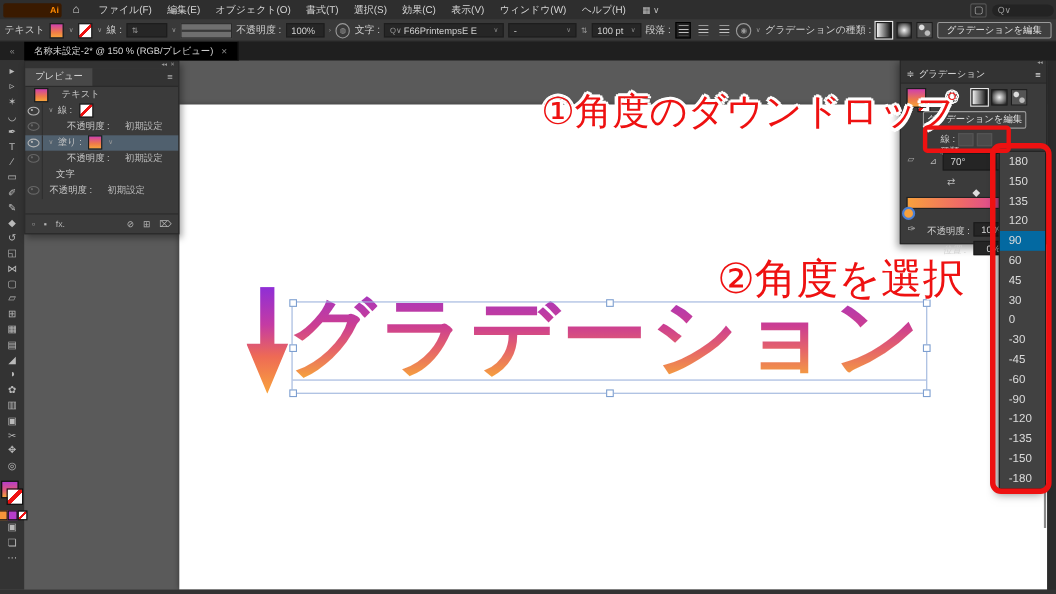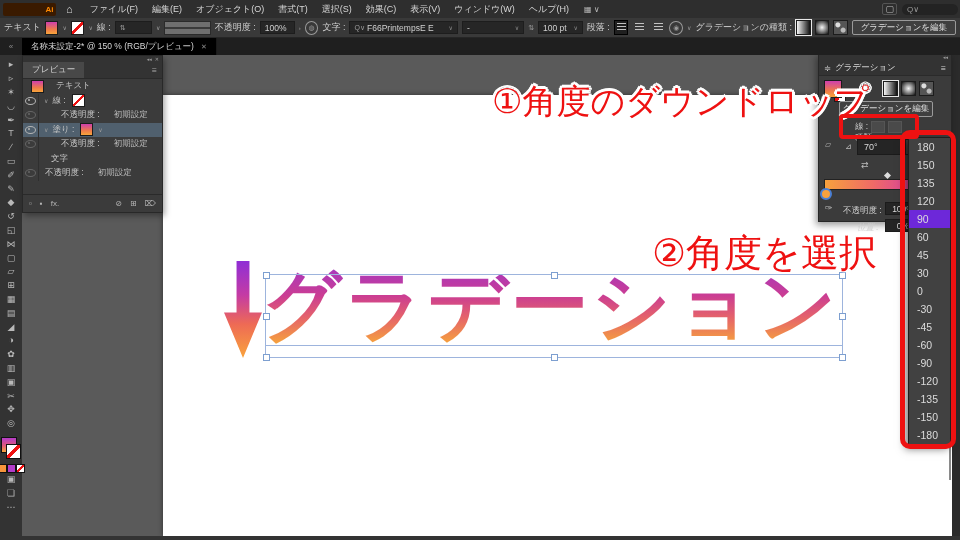--- a/index.html
+++ b/index.html
@@ -152,21 +152,21 @@
               justify-content:center;box-sizing:border-box;}
   .gp-loclabel{position:absolute;left:38px;top:146px;color:#cfcfcf;font-style:italic;}
   .gp-locfield{position:absolute;left:66px;top:143px;width:36px;height:13px;background:#252525;
                border:1px solid #1b1b1b;color:#d8d8d8;font-size:8.5px;display:flex;align-items:center;
                justify-content:center;box-sizing:border-box;}
 
   
   .dropdown{position:absolute;left:908px;top:137px;width:41px;background:#414141;
             border:1px solid #1f1f1f;z-index:18;box-shadow:-3px 4px 8px rgba(0,0,0,.5);}
   .dd-item{height:18px;line-height:18px;padding-left:8px;font-size:10.5px;color:#dcdcdc;}
-  .dd-item.sel{background:#6d28d9;}
+  .dd-item.sel{background:#0369a1;}
 
   
   .dock{position:absolute;left:952px;top:38px;width:8px;height:502px;background:#2b2b2b;z-index:14;}
   .vscroll{position:absolute;left:949px;top:100px;width:2px;height:380px;background:#8a8a8a;z-index:14;}
   .bottombar{position:absolute;left:0;top:536px;width:960px;height:4px;background:#333;z-index:14;}
 
   
   .ann1{position:absolute;left:492px;top:79px;font-size:34px;color:#ee1111;z-index:30;white-space:nowrap;
         text-shadow:-2px -2px 0 #fff,2px -2px 0 #fff,-2px 2px 0 #fff,2px 2px 0 #fff,
                     0 -3px 0 #fff,0 3px 0 #fff,-3px 0 0 #fff,3px 0 0 #fff;}

